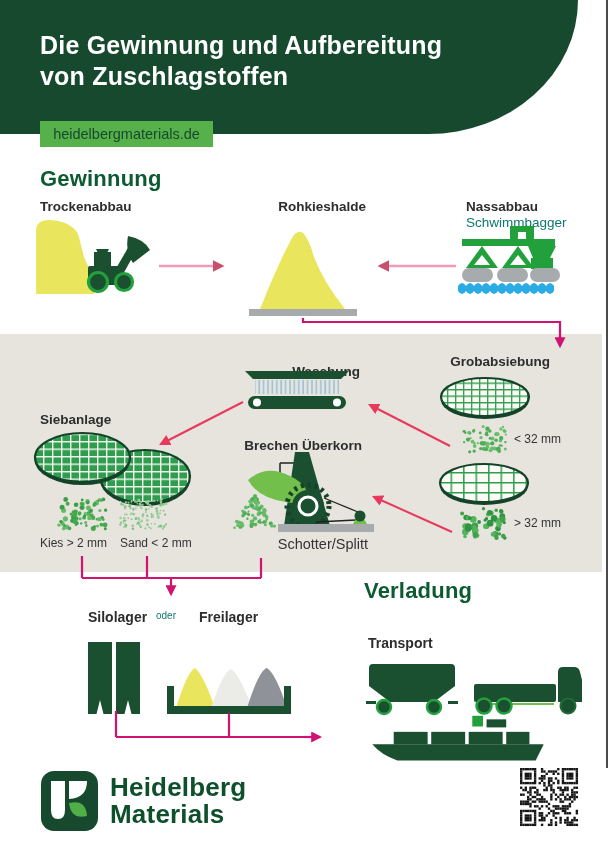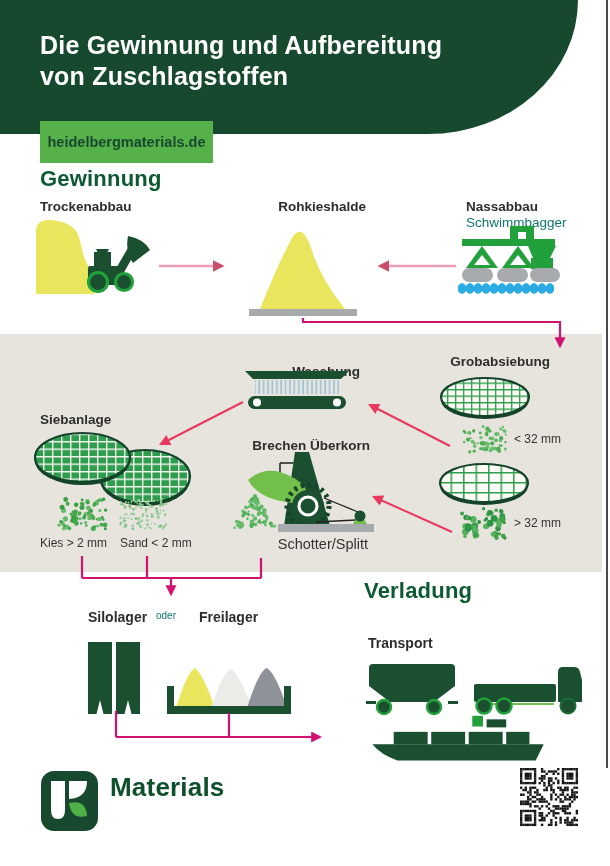--- a/index.html
+++ b/index.html
@@ -11,22 +11,22 @@
     --header-green:#17492e; --badge-green:#56b14a; --heading-green:#0c5a31;
     --machine-green:#1a4f2f; --bright-green:#22a03c; --light-green:#72bf4b;
     --yellow:#e9e55d; --panel-gray:#e6e4dd; --base-gray:#a8abad;
     --water-blue:#2aabe3; --arrow-pink:#ef9cb7; --arrow-red:#e8385e;
     --connector-magenta:#d01270; --text-dark:#333333;
   }
   .header-block{left:0;top:0;width:578px;height:134px;background:var(--header-green);
                 border-bottom-right-radius:150px 134px;}
   .title{left:40px;top:30px;width:480px;color:#fff;font-size:25px;font-weight:bold;
          line-height:31px;letter-spacing:.2px;}
-  .badge{left:40px;top:121px;width:173px;height:42px;background:var(--badge-green);
-         color:var(--header-green);font-size:14.5px;font-weight:bold;display:flex;
+  .badge{left:40px;top:121px;width:173px;height:26px;background:var(--badge-green);
+         color:var(--header-green);font-size:14.5px;font-weight:normal;display:flex;
          align-items:center;justify-content:center;}
   .h2{font-size:22px;font-weight:bold;color:var(--heading-green);letter-spacing:.2px;}
   .lbl{font-size:13.5px;font-weight:bold;color:#2d2d2d;line-height:15px;}
   .sub{font-size:13.5px;font-weight:normal;color:#0f766e;}
   .mm{font-size:12px;color:var(--text-dark);}
   .ctr{text-align:right;}
   .panel{left:0;top:334px;width:602px;height:238px;background:var(--panel-gray);}
   .brand{left:110px;top:774px;color:#0e4f2c;font-size:26px;font-weight:bold;line-height:26.5px;letter-spacing:.2px;}
   .edge{left:606px;top:0;width:2px;height:768px;background:#4a4a4a;}
   .fDark{fill:var(--machine-green);} .fHeader{fill:var(--header-green);}
@@ -402,21 +402,21 @@
       <circle cx="32.8" cy="31.4" r="1.0" fill="#9ed0a0"></circle>
       <circle cx="20.4" cy="26.0" r="1.5" fill="#7bc17f"></circle>
       <circle cx="29.3" cy="23.3" r="1.4" fill="#9ed0a0"></circle>
       <circle cx="45.3" cy="7.5" r="1.4" fill="#8cc98f"></circle>
       <circle cx="28.1" cy="12.6" r="1.3" fill="#7bc17f"></circle>
       <circle cx="2.5" cy="4.7" r="0.9" fill="#9ed0a0"></circle>
     </svg>
   <div class="abs mm" style="left:40px;top:536px;">Kies &gt; 2 mm</div>
   <div class="abs mm" style="left:120px;top:536px;">Sand &lt; 2 mm</div>
 
-  <div class="abs lbl ctr" style="left:240px;top:438px;width:130px;">Brechen Überkorn</div>
+  <div class="abs lbl ctr" style="left:232px;top:438px;width:130px;">Brechen Überkorn</div>
   <svg class="abs" style="left:246px;top:450px;" width="130" height="84" viewBox="0 0 130 84">
     <path d="M34,13 H61 M34,13 V50" stroke="#222" stroke-width="1.5" fill="none"></path>
     <polygon class="fDark" points="49,2 63,2 84,76 38,76"></polygon>
     <path class="fLime" d="M2,30 Q20,14 44,26 Q58,32 62,44 Q58,56 40,52 Q12,48 2,30 Z"></path>
     <circle cx="62" cy="56" r="21" fill="none" stroke="#14432a" stroke-width="5" stroke-dasharray="3 4"></circle>
     <circle class="fDark" cx="62" cy="56" r="16"></circle>
     <circle cx="62" cy="56" r="9" fill="none" stroke="#fff" stroke-width="3"></circle>
     <line x1="78" y1="48" x2="112" y2="62" stroke="#222" stroke-width="1.3"></line>
     <line x1="70" y1="72" x2="110" y2="70" stroke="#222" stroke-width="1.3"></line>
     <path class="fLime" d="M106,76 Q114,58 122,76 Z"></path>
@@ -630,20 +630,21 @@
     <path class="fDark" d="M2,28 H194 L185,46 H30 Q12,40 2,28 Z"></path>
   </svg>
 
   <svg class="abs" style="left:40px;top:770px;" width="60" height="62" viewBox="0 0 60 62">
     <rect class="fHeader" x="1" y="1" width="57" height="60" rx="13"></rect>
     <path d="M11,11 H25 V40 Q25,49 18,49 Q11,49 11,40 Z" fill="#fff"></path>
     <path d="M29,11 H47 Q47,28 29,29 Z" fill="#fff"></path>
     <path d="M29,33 Q46,29 47,46 Q31,50 29,33 Z" fill="#4fb047"></path>
   </svg>
   <div class="abs brand">
+    <div>Heidelberg</div>
     <div>Materials</div>
   </div>
 
   <svg class="abs" id="qr" style="left:520px;top:768px;" width="58" height="58">
       <rect x="20.88" y="0.00" width="2.37" height="2.37" fill="#161616"></rect>
       <rect x="37.12" y="0.00" width="2.37" height="2.37" fill="#161616"></rect>
       <rect x="20.88" y="2.32" width="2.37" height="2.37" fill="#161616"></rect>
       <rect x="23.20" y="2.32" width="2.37" height="2.37" fill="#161616"></rect>
       <rect x="27.84" y="2.32" width="2.37" height="2.37" fill="#161616"></rect>
       <rect x="30.16" y="2.32" width="2.37" height="2.37" fill="#161616"></rect>

